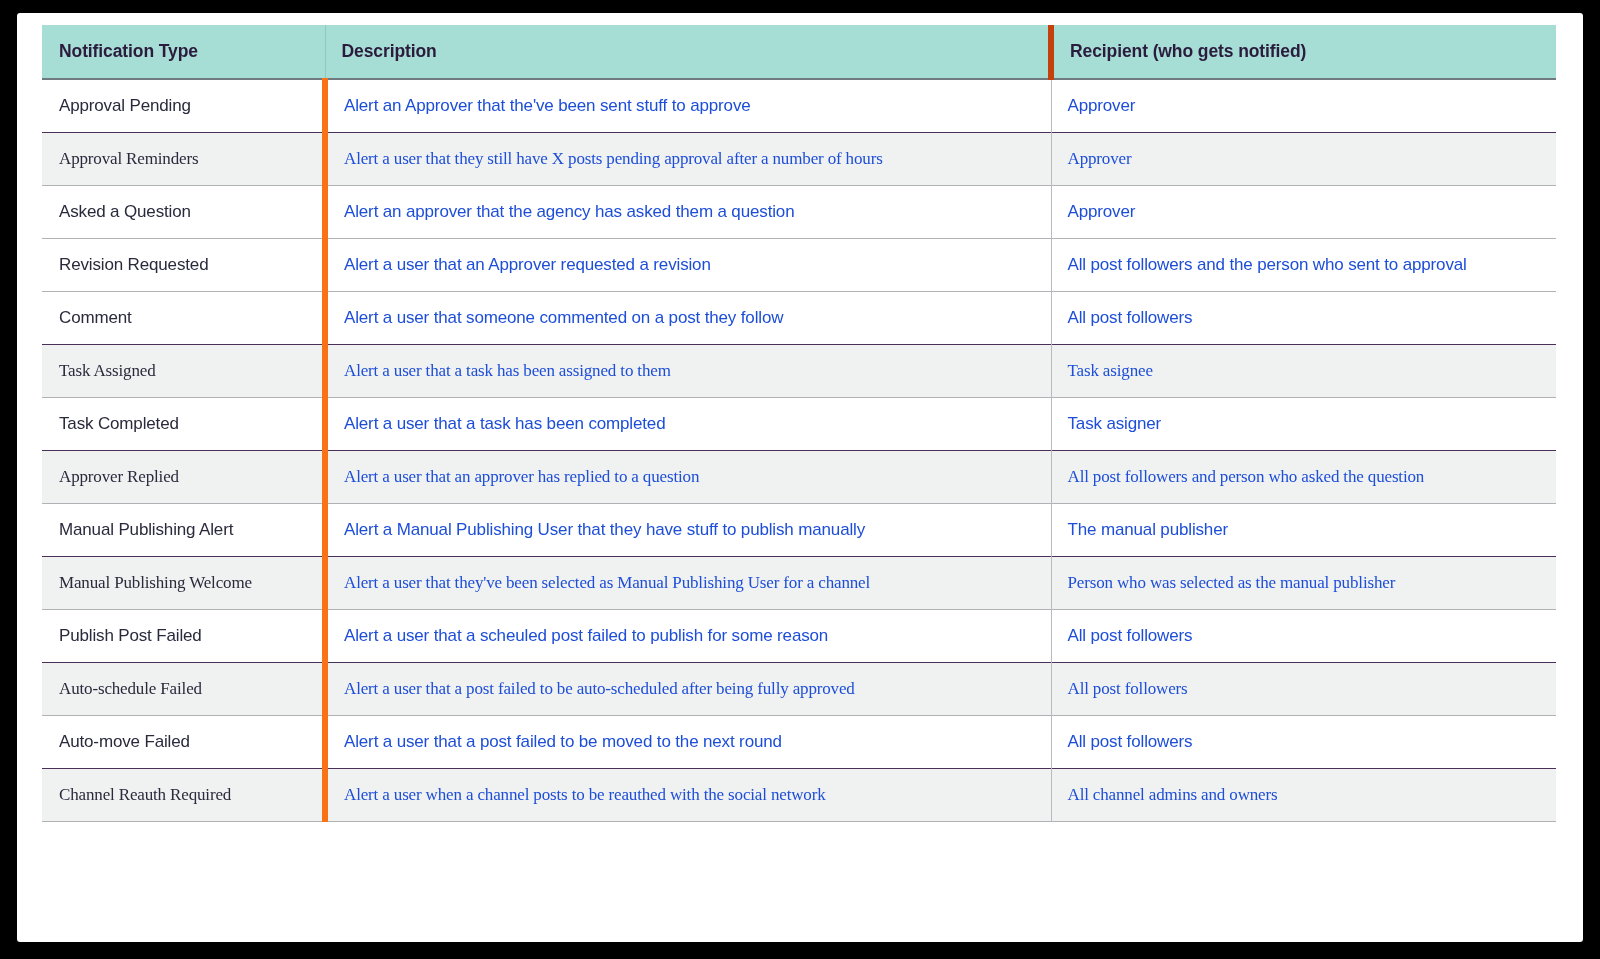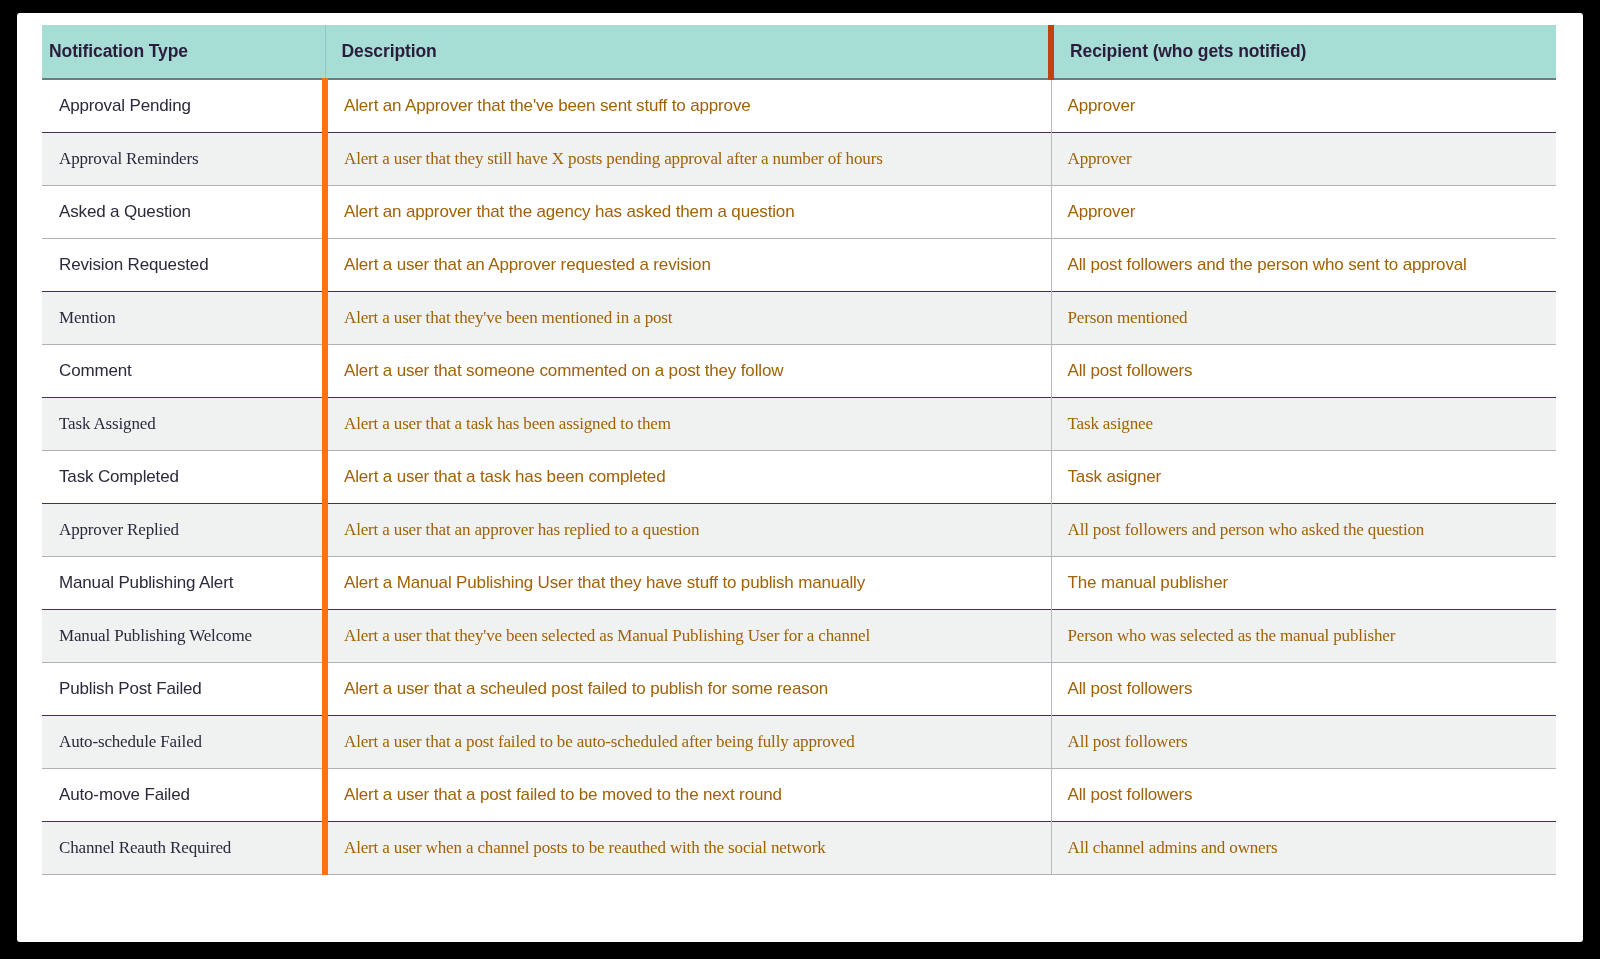--- a/index.html
+++ b/index.html
@@ -46,27 +46,27 @@
     background: #a6ded5;
     color: #2b1b3d;
     font-weight: bold;
     font-size: 17.5px;
     text-align: left;
     padding: 16px 16px 16px 16px;
     border-bottom: 2px solid #6f7a80;
     vertical-align: middle;
     letter-spacing: -0.1px;
   }
-  thead th.th-type { padding-left: 7px; border-right: 1px solid #8fc9c1; }
+  thead th.th-type { padding-left: 17px; border-right: 1px solid #8fc9c1; }
   thead th.th-desc { padding-left: 16px; border-right: 6px solid #c2410c; }
   thead th.th-recip { padding-left: 16px; }
 
   tbody td {
     font-size: 17px;
-    color: #a16207;
+    color: #1d4ed8;
     padding: 15px 16px 15px 16px;
     vertical-align: middle;
     height: 22px;
     letter-spacing: -0.15px;
     white-space: nowrap;
     overflow: hidden;
     text-overflow: clip;
   }
   tbody td.td-type {
     color: #2a2a3c;
@@ -117,25 +117,20 @@
           <tr class="row-white">
             <td class="td-type">Asked a Question</td>
             <td class="td-desc">Alert an approver that the agency has asked them a question</td>
             <td class="td-recip">Approver</td>
           </tr>
           <tr class="row-white">
             <td class="td-type">Revision Requested</td>
             <td class="td-desc">Alert a user that an Approver requested a revision</td>
             <td class="td-recip">All post followers and the person who sent to approval</td>
           </tr>
-          <tr class="row-gray">
-            <td class="td-type">Mention</td>
-            <td class="td-desc">Alert a user that they've been mentioned in a post</td>
-            <td class="td-recip">Person mentioned</td>
-          </tr>
           <tr class="row-white">
             <td class="td-type">Comment</td>
             <td class="td-desc">Alert a user that someone commented on a post they follow</td>
             <td class="td-recip">All post followers</td>
           </tr>
           <tr class="row-gray">
             <td class="td-type">Task Assigned</td>
             <td class="td-desc">Alert a user that a task has been assigned to them</td>
             <td class="td-recip">Task asignee</td>
           </tr>

